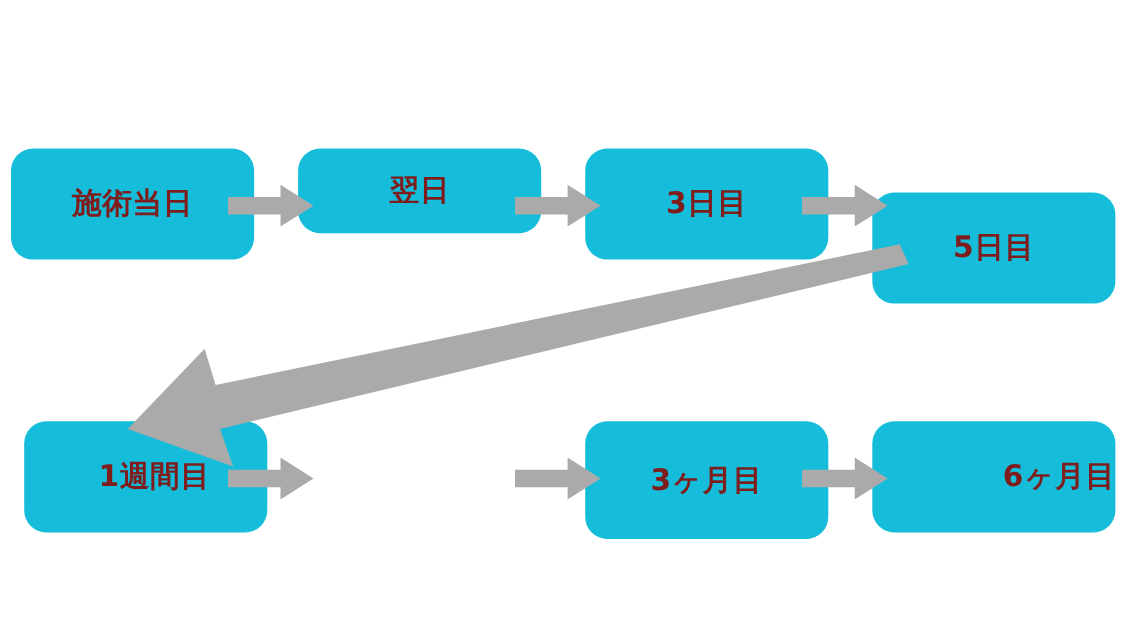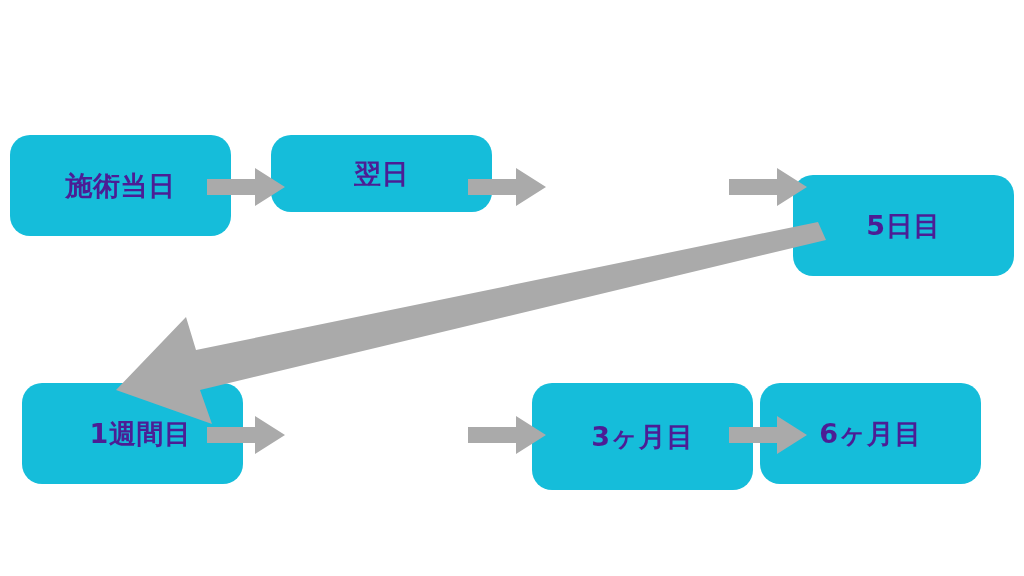--- a/index.html
+++ b/index.html
@@ -18,21 +18,21 @@
   .node {
     position: absolute;
     box-sizing: border-box;
     border-radius: 20px;
     display: flex;
     align-items: center;
     justify-content: center;
     z-index: 2;
   }
   .node-label {
-    color: #4c1d95;
+    color: #7f1d1d;
     font-size: 27px;
     font-weight: bold;
     letter-spacing: 0.5px;
     line-height: 1;
     white-space: nowrap;
     user-select: none;
   }
   .connector {
     position: absolute;
     z-index: 3;
@@ -54,35 +54,38 @@
 <div id="canvas">
 
   <div class="node" style="left:10px; top:135px; width:221px; height:101px; background:#15bdda;">
     <span class="node-label">施術当日</span>
   </div>
 
   <div class="node" style="left:271px; top:135px; width:221px; height:77px; background:#15bdda;">
     <span class="node-label">翌日</span>
   </div>
 
+  <div class="node" style="left:532px; top:135px; width:221px; height:101px; background:#15bdda;">
+    <span class="node-label">3日目</span>
+  </div>
 
   <div class="node" style="left:793px; top:135px; width:221px; height:101px; background:#15bdda;margin-top:40px;">
     <span class="node-label">5日目</span>
   </div>
 
   <div class="node" style="left:22px; top:383px; width:221px; height:101px; background:#15bdda;padding-left:16px;">
     <span class="node-label">1週間目</span>
   </div>
 
 
   <div class="node" style="left:532px; top:383px; width:221px; height:107px; background:#15bdda;">
     <span class="node-label">3ヶ月目</span>
   </div>
 
-  <div class="node" style="left:760px; top:383px; width:221px; height:101px; background:#15bdda;">
+  <div class="node" style="left:793px; top:383px; width:221px; height:101px; background:#15bdda;justify-content:flex-end;">
     <span class="node-label">6ヶ月目</span>
   </div>
 
   <svg class="connector" style="left:207px; top:168px;" width="78" height="38" viewBox="0 0 78 38">
     <path d="M0 11 L48 11 L48 0 L78 19 L48 38 L48 27 L0 27 Z" fill="#aaaaaa"></path>
   </svg>
 
   <svg class="connector" style="left:468px; top:168px;" width="78" height="38" viewBox="0 0 78 38">
     <path d="M0 11 L48 11 L48 0 L78 19 L48 38 L48 27 L0 27 Z" fill="#aaaaaa"></path>
   </svg>

